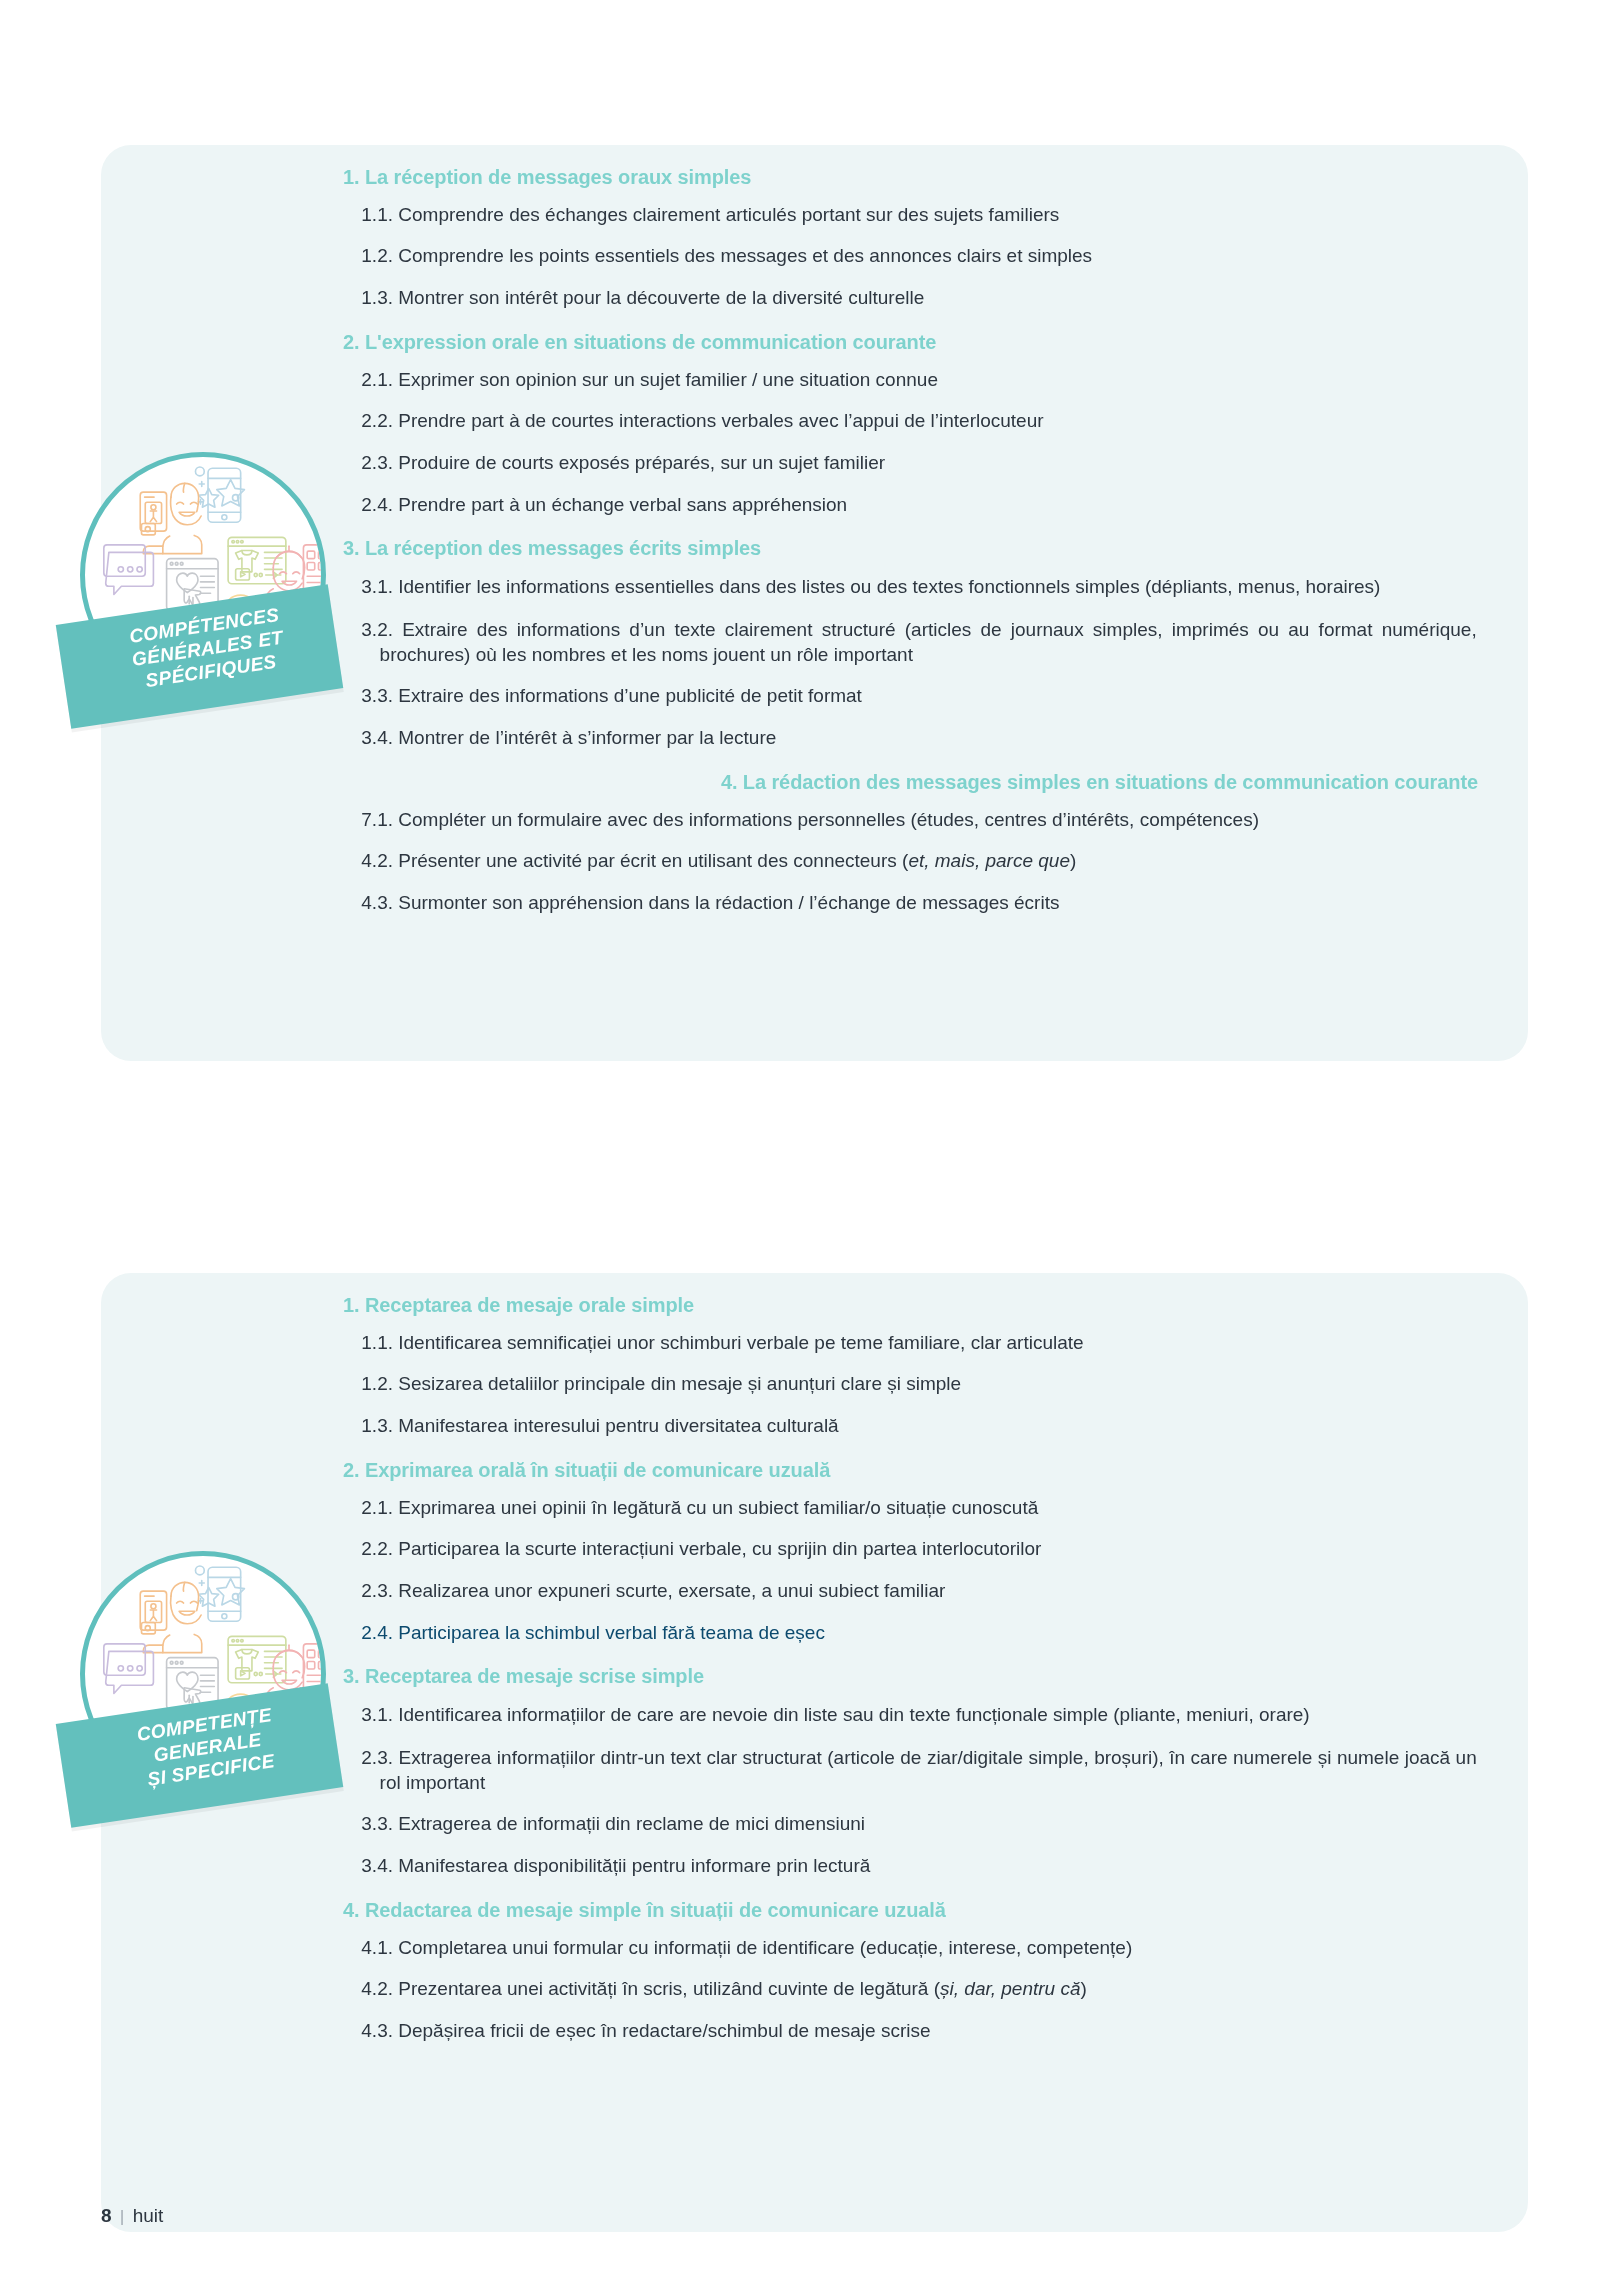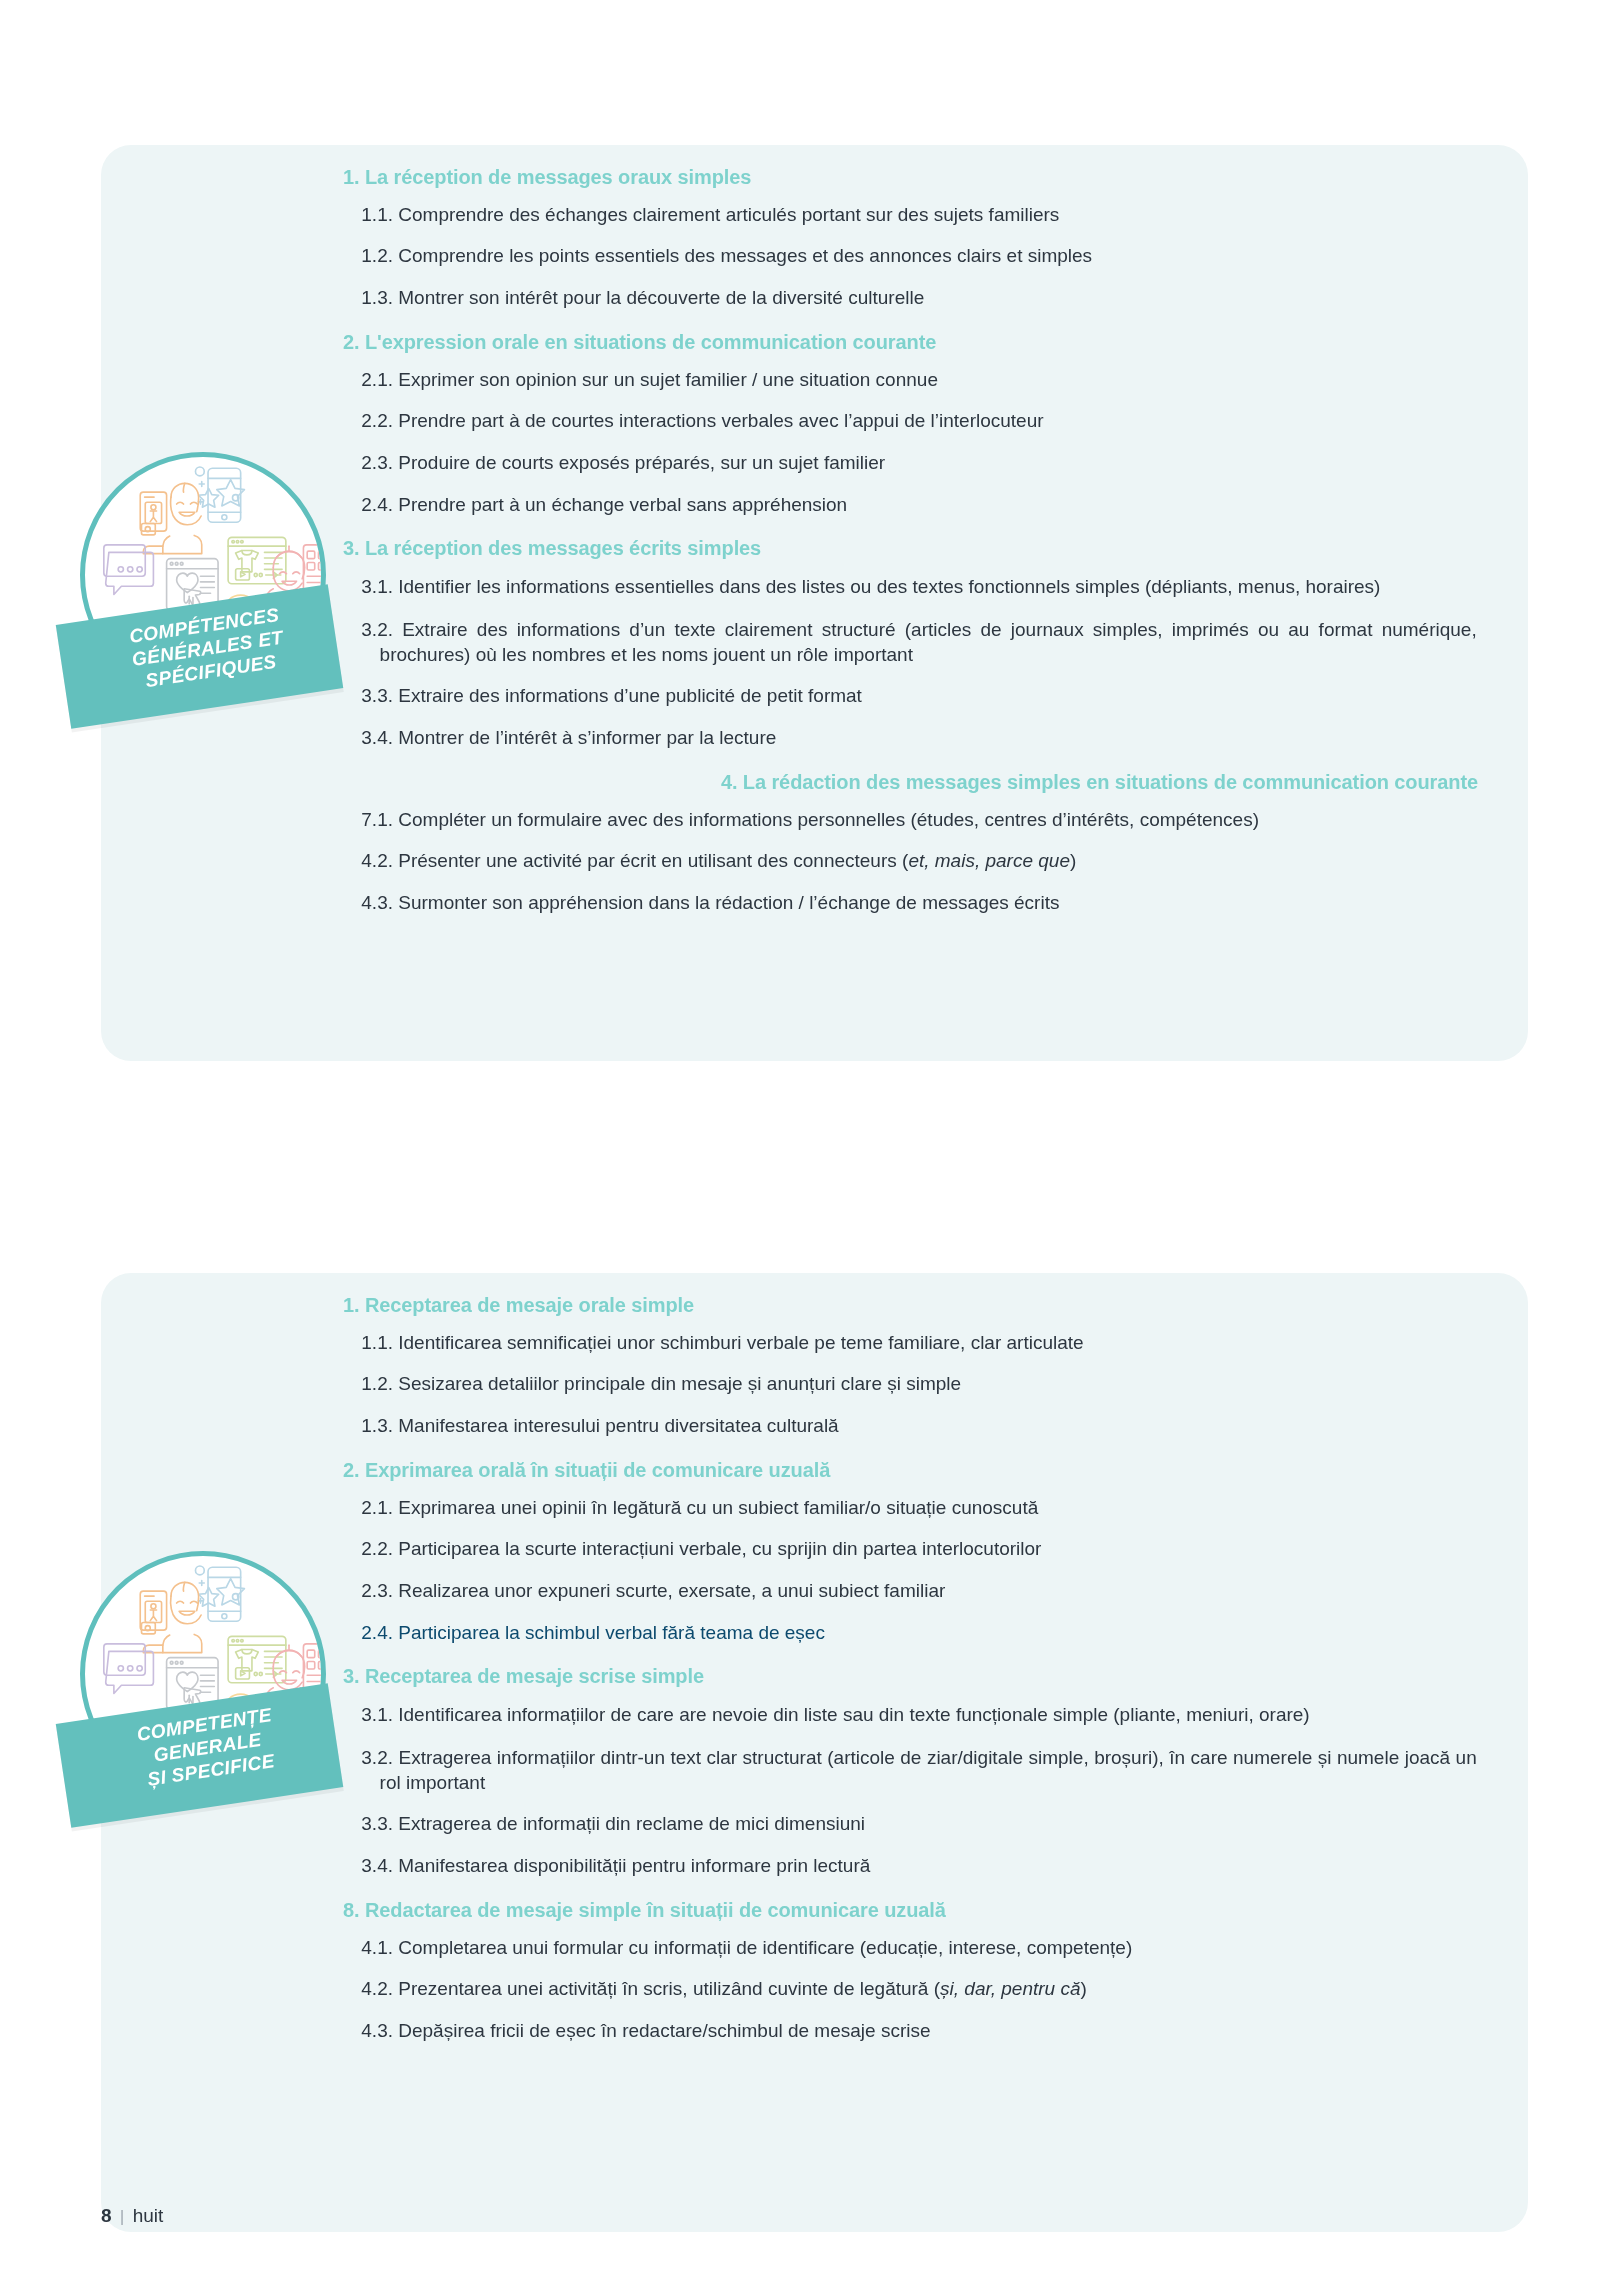--- a/index.html
+++ b/index.html
@@ -163,24 +163,24 @@
         <div class="item" style="color: rgb(45, 54, 64);">1.1. Identificarea semnificației unor schimburi verbale pe teme familiare, clar articulate</div>
         <div class="item" style="color: rgb(45, 54, 64);">1.2. Sesizarea detaliilor principale din mesaje și anunțuri clare și simple</div>
         <div class="item" style="color: rgb(45, 54, 64);">1.3. Manifestarea interesului pentru diversitatea culturală</div>
         <div class="sec-head" style="color: rgb(126, 210, 205);">2. Exprimarea orală în situații de comunicare uzuală</div>
         <div class="item" style="color: rgb(45, 54, 64);">2.1. Exprimarea unei opinii în legătură cu un subiect familiar/o situație cunoscută</div>
         <div class="item" style="color: rgb(45, 54, 64);">2.2. Participarea la scurte interacțiuni verbale, cu sprijin din partea interlocutorilor</div>
         <div class="item" style="color: rgb(45, 54, 64);">2.3. Realizarea unor expuneri scurte, exersate, a unui subiect familiar</div>
         <div class="item" style="color: #0c4a6e;">2.4. Participarea la schimbul verbal fără teama de eșec</div>
         <div class="sec-head" style="color: rgb(126, 210, 205);">3. Receptarea de mesaje scrise simple</div>
         <div class="item justify" style="color: rgb(45, 54, 64);">3.1. Identificarea informațiilor de care are nevoie din liste sau din texte funcționale simple (pliante, meniuri, orare)</div>
-        <div class="item justify" style="color: rgb(45, 54, 64);">3.2. Extragerea informațiilor dintr-un text clar structurat (articole de ziar/digitale simple, broșuri), în care numerele și numele joacă un rol important</div>
+        <div class="item justify" style="color: rgb(45, 54, 64);">2.3. Extragerea informațiilor dintr-un text clar structurat (articole de ziar/digitale simple, broșuri), în care numerele și numele joacă un rol important</div>
         <div class="item" style="color: rgb(45, 54, 64);">3.3. Extragerea de informații din reclame de mici dimensiuni</div>
         <div class="item" style="color: rgb(45, 54, 64);">3.4. Manifestarea disponibilității pentru informare prin lectură</div>
-        <div class="sec-head" style="color: rgb(126, 210, 205);">8. Redactarea de mesaje simple în situații de comunicare uzuală</div>
+        <div class="sec-head" style="color: rgb(126, 210, 205);">4. Redactarea de mesaje simple în situații de comunicare uzuală</div>
         <div class="item" style="color: rgb(45, 54, 64);">4.1. Completarea unui formular cu informații de identificare (educație, interese, competențe)</div>
         <div class="item" style="color: rgb(45, 54, 64);"><span>4.2. Prezentarea unei activități în scris, utilizând cuvinte de legătură (</span><i>și, dar, pentru că</i><span>)</span></div>
         <div class="item" style="color: rgb(45, 54, 64);">4.3. Depășirea fricii de eșec în redactare/schimbul de mesaje scrise</div>
       </div>
   </div>
 
   <div class="badge" id="badge-fr">
     <div class="badge-circle" style="border-color: rgb(95, 191, 189);">
       <svg viewBox="0 0 376 376">
         <g fill="none" stroke-width="2.6" stroke-linecap="round" stroke-linejoin="round">

